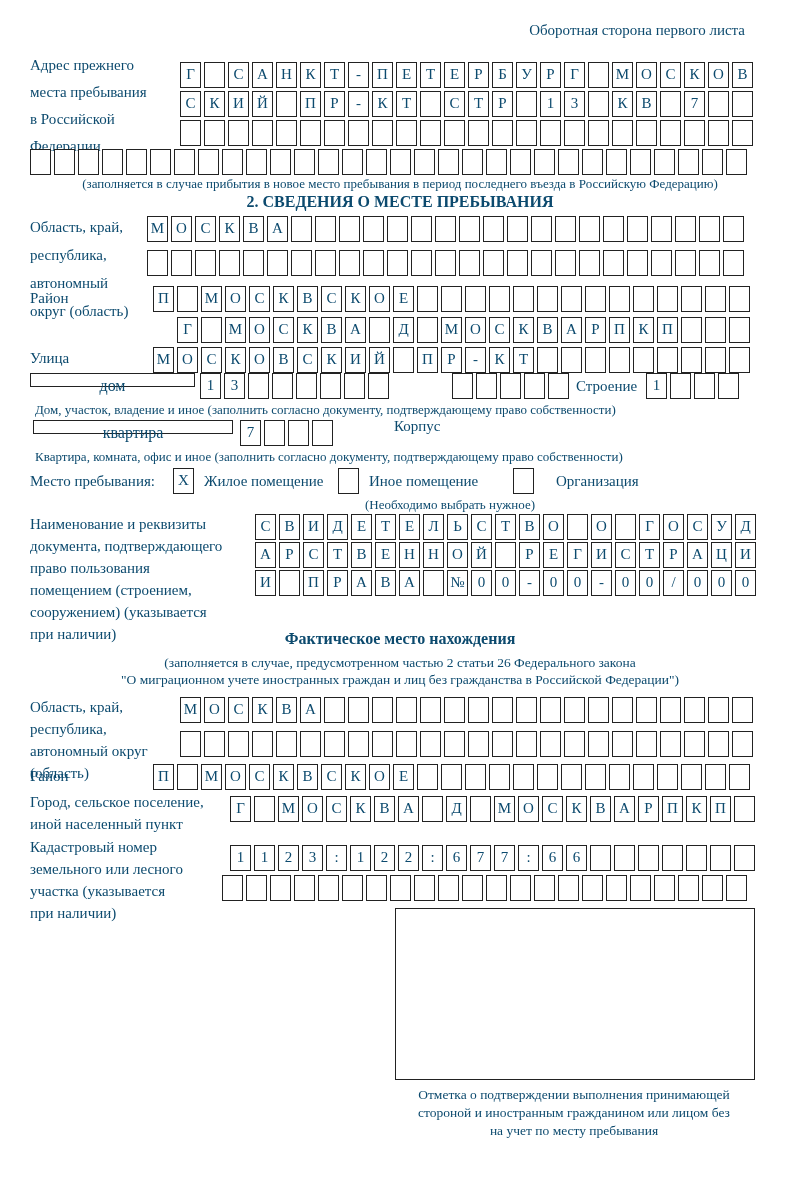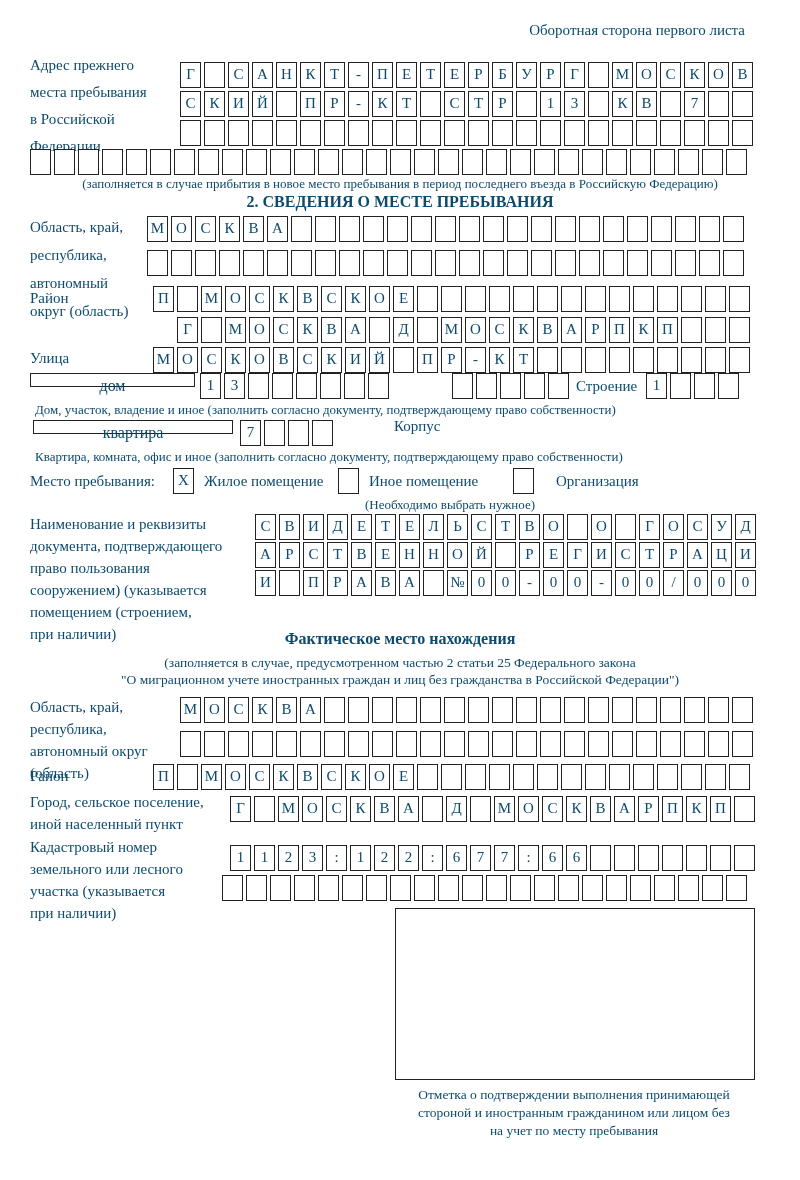--- a/index.html
+++ b/index.html
@@ -83,30 +83,30 @@
   <span class="cb" style="left:338px; top:468px;"></span>
   <div class="lbl" style="left:369px; top:468px;">Иное помещение</div>
   <span class="cb" style="left:513px; top:468px;"></span>
   <div class="lbl" style="left:556px; top:468px;text-align:right;">Организация</div>
   <div class="cap ctr" style="left:150px; top:497px; width:600px;">(Необходимо выбрать нужное)</div>
 
   <div class="lbl tight" style="left:30px; top:513px; width:225px;">
     <div>Наименование и реквизиты</div>
     <div>документа, подтверждающего</div>
     <div>право пользования</div>
+    <div>помещением (строением,</div>
     <div>сооружением) (указывается</div>
-    <div>помещением (строением,</div>
     <div>при наличии)</div>
   </div>
   <div class="grid" style="left:255px; top:514px;"><span class="cell">С</span><span class="cell">В</span><span class="cell">И</span><span class="cell">Д</span><span class="cell">Е</span><span class="cell">Т</span><span class="cell">Е</span><span class="cell">Л</span><span class="cell">Ь</span><span class="cell">С</span><span class="cell">Т</span><span class="cell">В</span><span class="cell">О</span><span class="cell"></span><span class="cell">О</span><span class="cell"></span><span class="cell">Г</span><span class="cell">О</span><span class="cell">С</span><span class="cell">У</span><span class="cell">Д</span></div>
   <div class="grid" style="left:255px; top:542px;"><span class="cell">А</span><span class="cell">Р</span><span class="cell">С</span><span class="cell">Т</span><span class="cell">В</span><span class="cell">Е</span><span class="cell">Н</span><span class="cell">Н</span><span class="cell">О</span><span class="cell">Й</span><span class="cell"></span><span class="cell">Р</span><span class="cell">Е</span><span class="cell">Г</span><span class="cell">И</span><span class="cell">С</span><span class="cell">Т</span><span class="cell">Р</span><span class="cell">А</span><span class="cell">Ц</span><span class="cell">И</span></div>
   <div class="grid" style="left:255px; top:570px;"><span class="cell">И</span><span class="cell"></span><span class="cell">П</span><span class="cell">Р</span><span class="cell">А</span><span class="cell">В</span><span class="cell">А</span><span class="cell"></span><span class="cell">№</span><span class="cell">0</span><span class="cell">0</span><span class="cell">-</span><span class="cell">0</span><span class="cell">0</span><span class="cell">-</span><span class="cell">0</span><span class="cell">0</span><span class="cell">/</span><span class="cell">0</span><span class="cell">0</span><span class="cell">0</span></div>
 
   <div class="titl" style="top:630px;">Фактическое место нахождения</div>
-  <div class="cap ctr" style="left:0; top:655px; width:100%; font-size:13.5px;">(заполняется в случае, предусмотренном частью 2 статьи 25 Федерального закона</div>
+  <div class="cap ctr" style="left:0; top:655px; width:100%; font-size:13.5px;">(заполняется в случае, предусмотренном частью 2 статьи 26 Федерального закона</div>
   <div class="cap ctr" style="left:0; top:672px; width:100%; font-size:13.5px;">"О миграционном учете иностранных граждан и лиц без гражданства в Российской Федерации")</div>
 
   <div class="lbl tight" style="left:30px; top:696px; width:150px;">
     <div>Область, край,</div>
     <div>республика,</div>
     <div>автономный округ</div>
     <div>(область)</div>
   </div>
   <div class="grid" style="left:180px; top:697px;"><span class="cell">М</span><span class="cell">О</span><span class="cell">С</span><span class="cell">К</span><span class="cell">В</span><span class="cell">А</span><span class="cell"></span><span class="cell"></span><span class="cell"></span><span class="cell"></span><span class="cell"></span><span class="cell"></span><span class="cell"></span><span class="cell"></span><span class="cell"></span><span class="cell"></span><span class="cell"></span><span class="cell"></span><span class="cell"></span><span class="cell"></span><span class="cell"></span><span class="cell"></span><span class="cell"></span><span class="cell"></span></div>
   <div class="grid" style="left:180px; top:731px;"><span class="cell"></span><span class="cell"></span><span class="cell"></span><span class="cell"></span><span class="cell"></span><span class="cell"></span><span class="cell"></span><span class="cell"></span><span class="cell"></span><span class="cell"></span><span class="cell"></span><span class="cell"></span><span class="cell"></span><span class="cell"></span><span class="cell"></span><span class="cell"></span><span class="cell"></span><span class="cell"></span><span class="cell"></span><span class="cell"></span><span class="cell"></span><span class="cell"></span><span class="cell"></span><span class="cell"></span></div>

